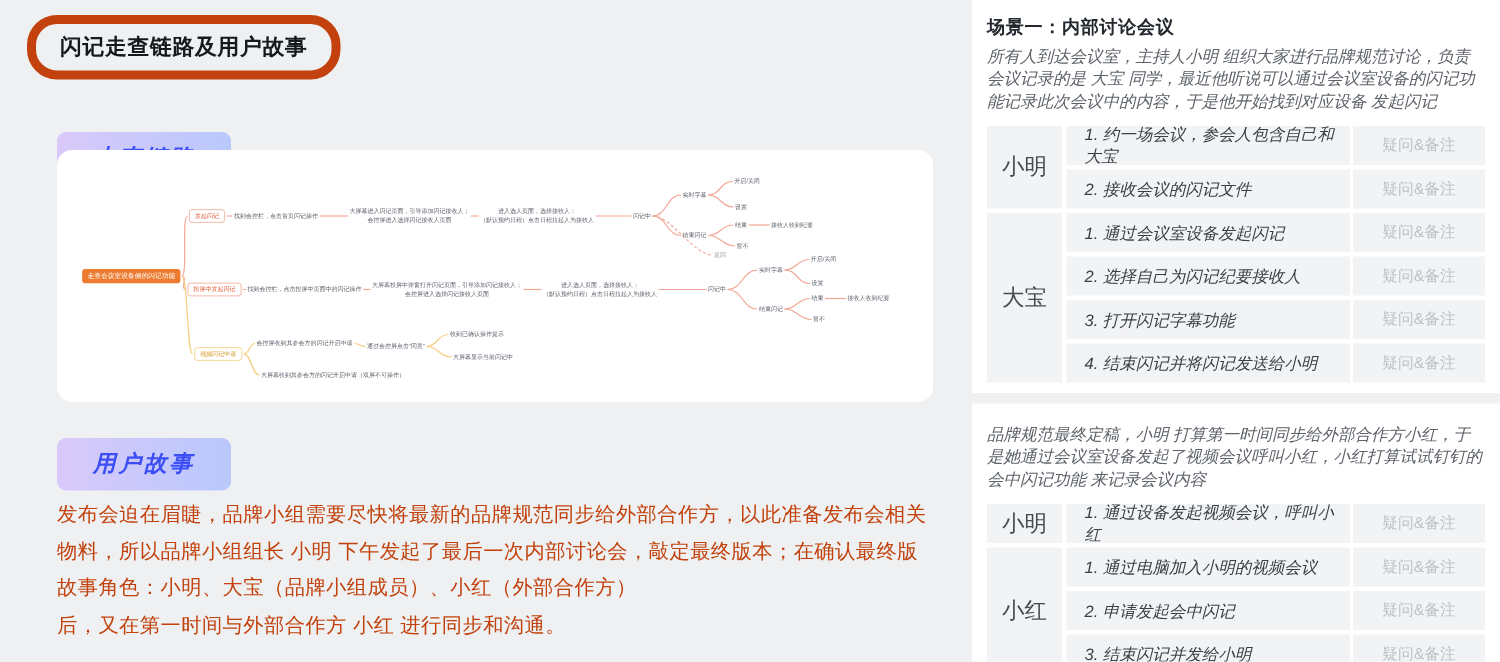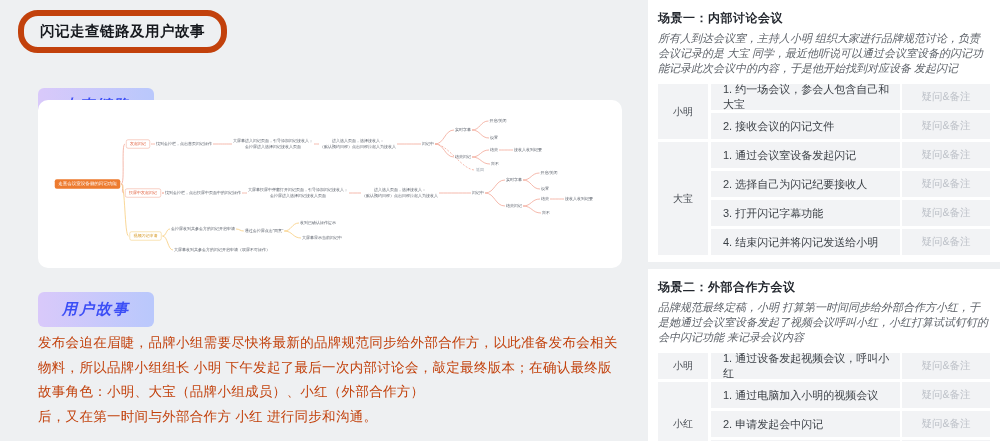--- a/index.html
+++ b/index.html
@@ -47,25 +47,25 @@
     position:absolute;left:648px;top:0;width:352px;height:441px;
     display:flex;flex-direction:column;gap:7px;box-sizing:border-box;
   }
   .panel-section{background:#fff;padding:10px 10px 4px 10px;box-sizing:border-box;}
   .panel-section.grow{flex:1;}
   .stitle{font-size:12px;font-weight:bold;color:#23272e;letter-spacing:.5px;}
   .sdesc{font-size:11px;font-style:italic;color:#5d6269;line-height:15px;margin:4px 0 8px;}
   .sgroup{display:flex;gap:3px;margin-bottom:3px;}
   .scell{background:#f2f3f5;}
   .sname{width:50px;display:flex;align-items:center;justify-content:center;
-    font-size:10px;color:#464b52;}
+    font-size:15px;color:#464b52;}
   .srows{flex:1;display:flex;flex-direction:column;gap:3px;}
   .srow{display:flex;gap:2px;height:26px;}
   .stask{flex:1;display:flex;align-items:center;padding-left:12px;
-    font-size:11px;color:#3a3f45;}
+    font-size:11px;font-style:italic;color:#3a3f45;}
   .snote{width:88px;display:flex;align-items:center;justify-content:center;
     font-size:10.5px;color:#bdc1c8;}
 </style>
 </head>
 <body>
 
 <div class="title-pill">闪记走查链路及用户故事</div>
 
 <div class="chip walk">走查链路</div>
 
@@ -187,21 +187,20 @@
             </div>
             <div class="srow">
               <div class="scell stask">4. 结束闪记并将闪记发送给小明</div>
               <div class="scell snote">疑问&amp;备注</div>
             </div>
           </div>
         </div>
       </div>
   </section>
   <section class="panel-section grow">
-    <div class="stitle">场景二：外部合作方会议</div>
     <div class="sdesc">品牌规范最终定稿，小明 打算第一时间同步给外部合作方小红，于是她通过会议室设备发起了视频会议呼叫小红，小红打算试试钉钉的 会中闪记功能 来记录会议内容</div>
     <div class="s-table">
         <div class="sgroup">
           <div class="scell sname">小明</div>
           <div class="srows">
             <div class="srow">
               <div class="scell stask">1. 通过设备发起视频会议，呼叫小红</div>
               <div class="scell snote">疑问&amp;备注</div>
             </div>
           </div>

